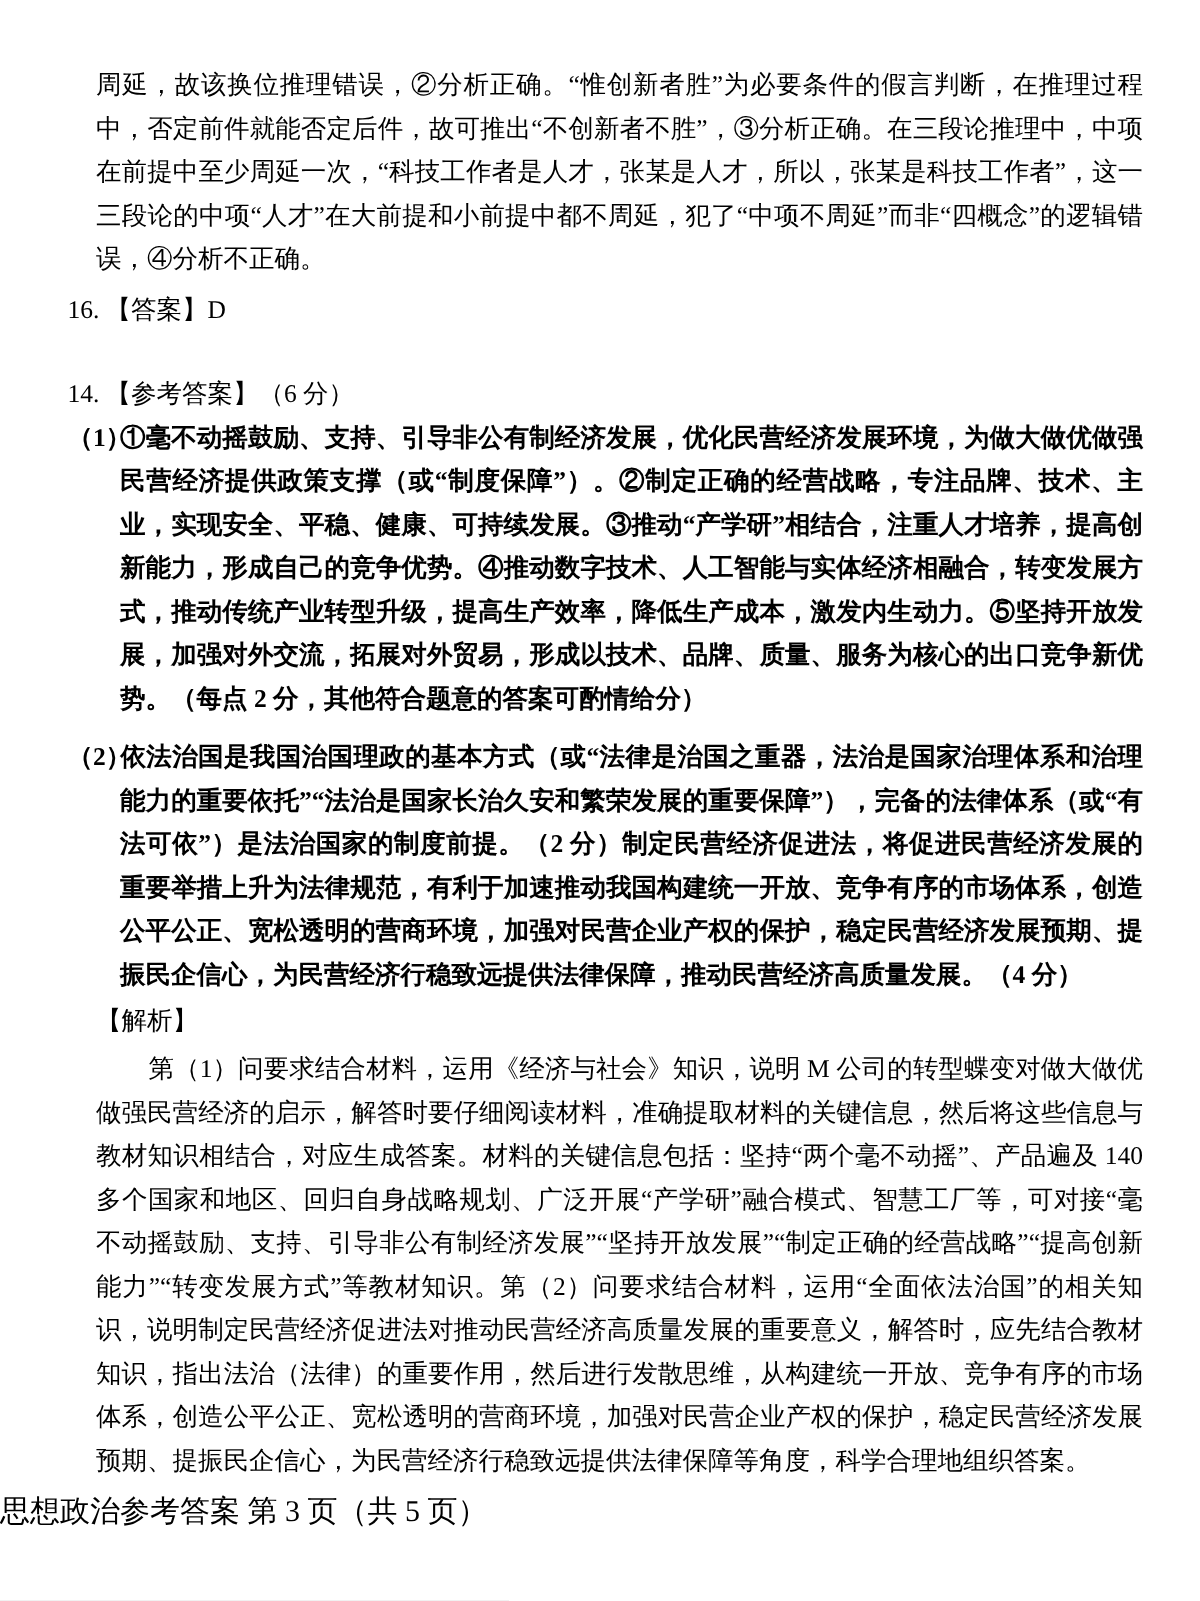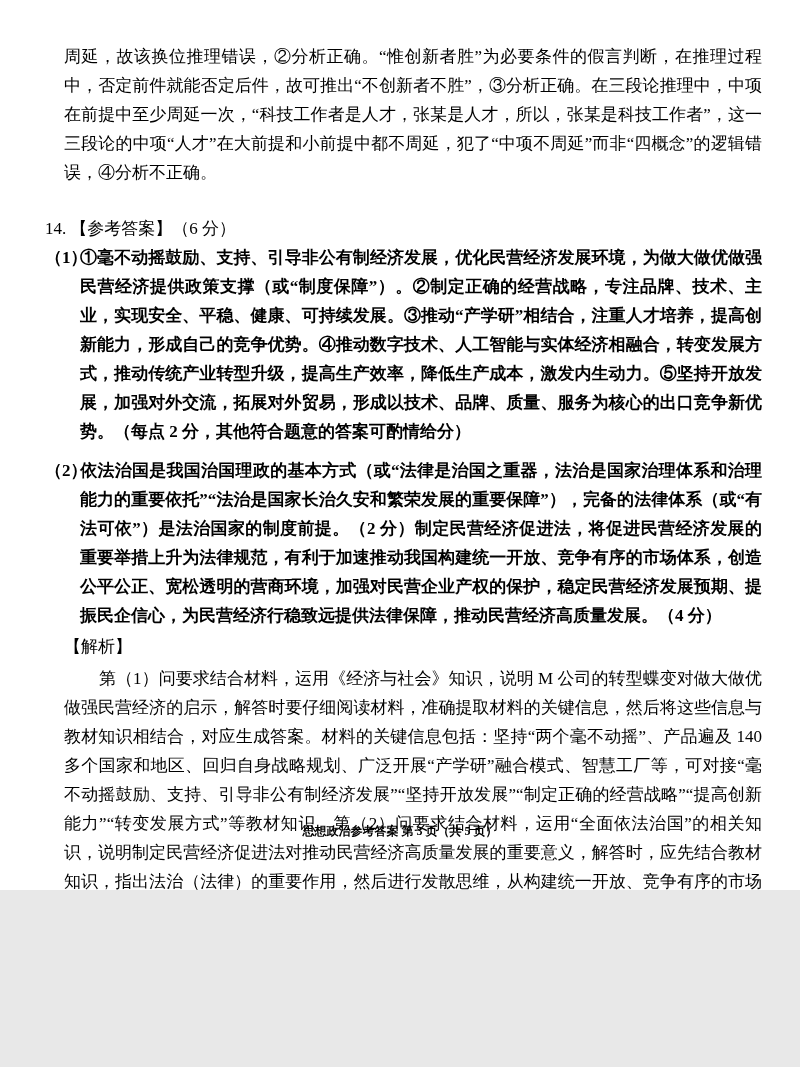--- a/index.html
+++ b/index.html
@@ -1,20 +1,20 @@
 <!DOCTYPE html>
 <html><head>
 <meta charset="utf-8">
 <style>
   * { margin: 0; padding: 0; box-sizing: border-box; }
   html, body { background: #e8e8e8; }
   .page {
     position: relative;
     width: 800px;
-    height: 890px;
+    height: 1067px;
     margin: 0 auto;
     background: #ffffff;
     color: #000000;
     font-family: "Liberation Serif", "DejaVu Serif", serif;
     font-size: 17px;
     line-height: 29px;
     overflow: hidden;
   }
   .content {
     padding: 42px 38px 0 40px;
@@ -28,33 +28,34 @@
   .part { margin-left: 40px; text-indent: -35px; font-weight: bold; }
   .part-label { display: inline-block; width: 35px; text-indent: 0; }
   .part-2 { margin-top: 10px; }
   .analysis-title { margin-top: 2px; }
   .analysis-body { margin-top: 3px; text-indent: 35px; }
   .footer {
     position: absolute;
     left: 0;
     right: 0;
     bottom: 44px;
-    text-align: center;
-    font-weight: bold;
-    font-size: 12px;
+    text-align: left;
+    font-weight: normal;
+    font-size: 20px;
   }
 </style>
 </head>
 <body>
 
 <div class="page">
   <div class="content">
 
     <p class="indented">周延，故该换位推理错误，②分析正确。“惟创新者胜”为必要条件的假言判断，在推理过程中，否定前件就能否定后件，故可推出“不创新者不胜”，③分析正确。在三段论推理中，中项在前提中至少周延一次，“科技工作者是人才，张某是人才，所以，张某是科技工作者”，这一三段论的中项“人才”在大前提和小前提中都不周延，犯了“中项不周延”而非“四概念”的逻辑错误，④分析不正确。</p>
 
+    <p class="q-line q16-line"><span class="q-num">16.</span><span>【答案】</span><span>D</span></p>
 
 
     <p class="q-line q17-line"><span class="q-num">14.</span><span>【参考答案】（6 分）</span></p>
 
     <p class="part part-1"><span class="part-label">（1）</span><span>①毫不动摇鼓励、支持、引导非公有制经济发展，优化民营经济发展环境，为做大做优做强民营经济提供政策支撑（或“制度保障”）。②制定正确的经营战略，专注品牌、技术、主业，实现安全、平稳、健康、可持续发展。③推动“产学研”相结合，注重人才培养，提高创新能力，形成自己的竞争优势。④推动数字技术、人工智能与实体经济相融合，转变发展方式，推动传统产业转型升级，提高生产效率，降低生产成本，激发内生动力。⑤坚持开放发展，加强对外交流，拓展对外贸易，形成以技术、品牌、质量、服务为核心的出口竞争新优势。（每点 2 分，其他符合题意的答案可酌情给分）</span></p>
 
     <p class="part part-2"><span class="part-label">（2）</span><span>依法治国是我国治国理政的基本方式（或“法律是治国之重器，法治是国家治理体系和治理能力的重要依托”“法治是国家长治久安和繁荣发展的重要保障”），完备的法律体系（或“有法可依”）是法治国家的制度前提。（2 分）制定民营经济促进法，将促进民营经济发展的重要举措上升为法律规范，有利于加速推动我国构建统一开放、竞争有序的市场体系，创造公平公正、宽松透明的营商环境，加强对民营企业产权的保护，稳定民营经济发展预期、提振民企信心，为民营经济行稳致远提供法律保障，推动民营经济高质量发展。（4 分）</span></p>
 
     <p class="analysis-title">【解析】</p>
 

